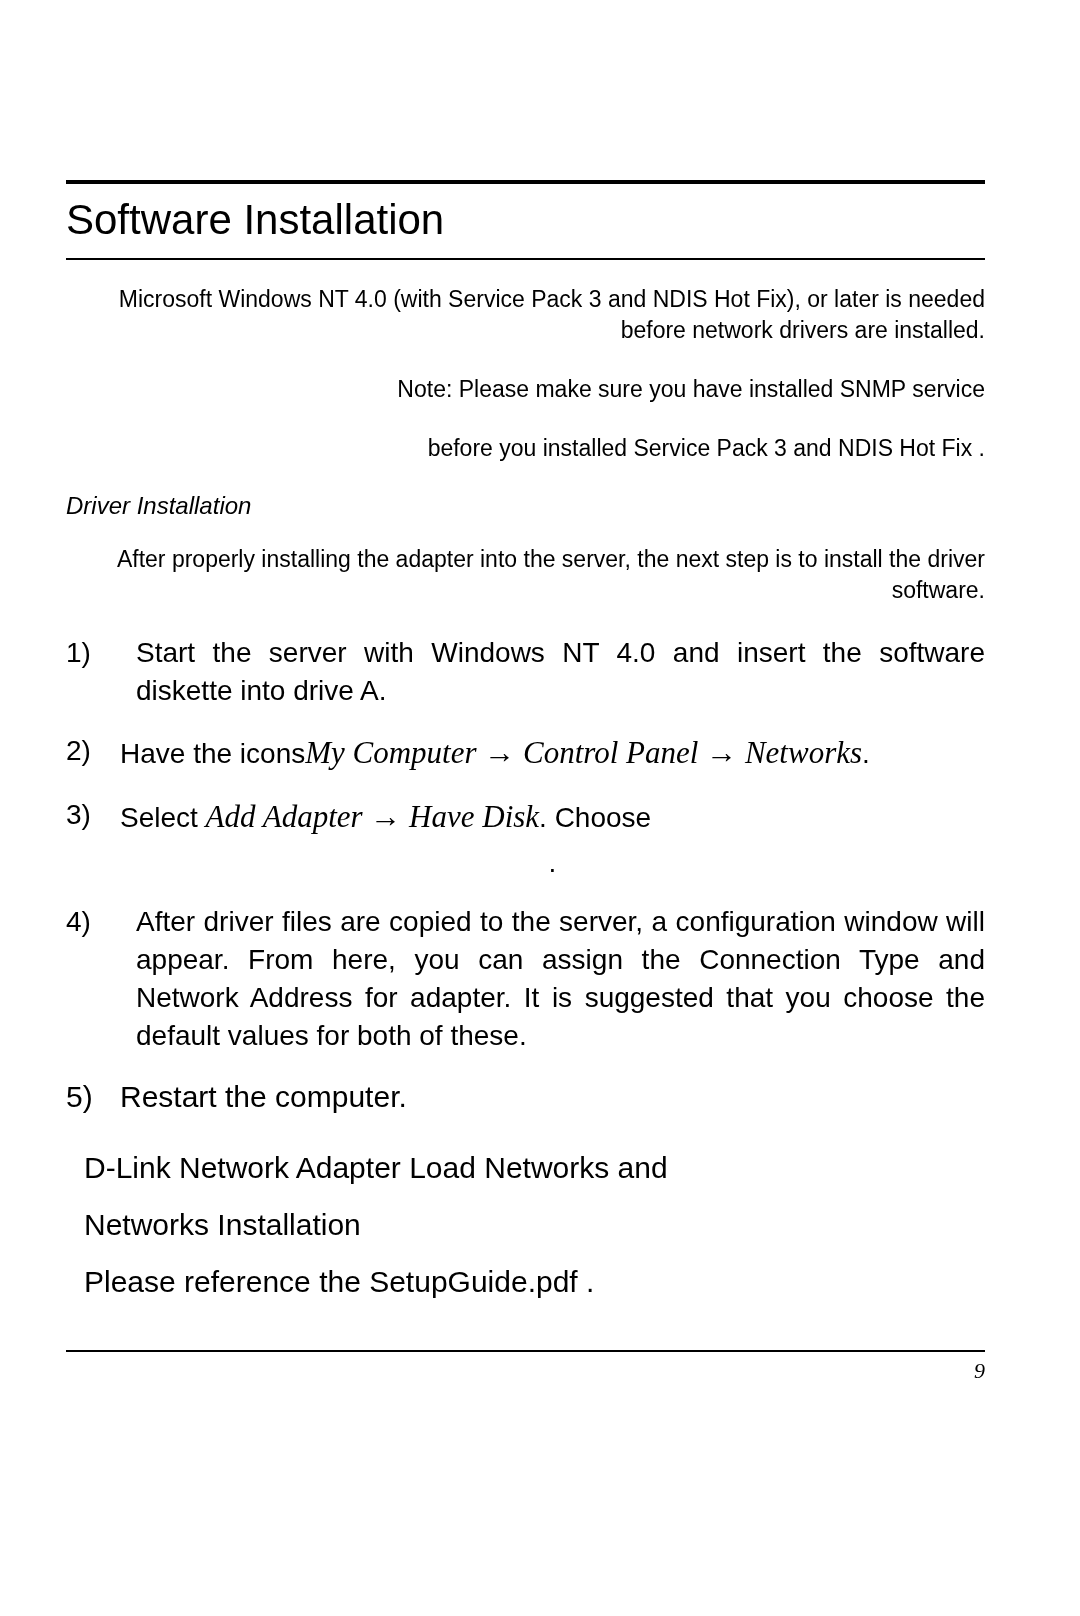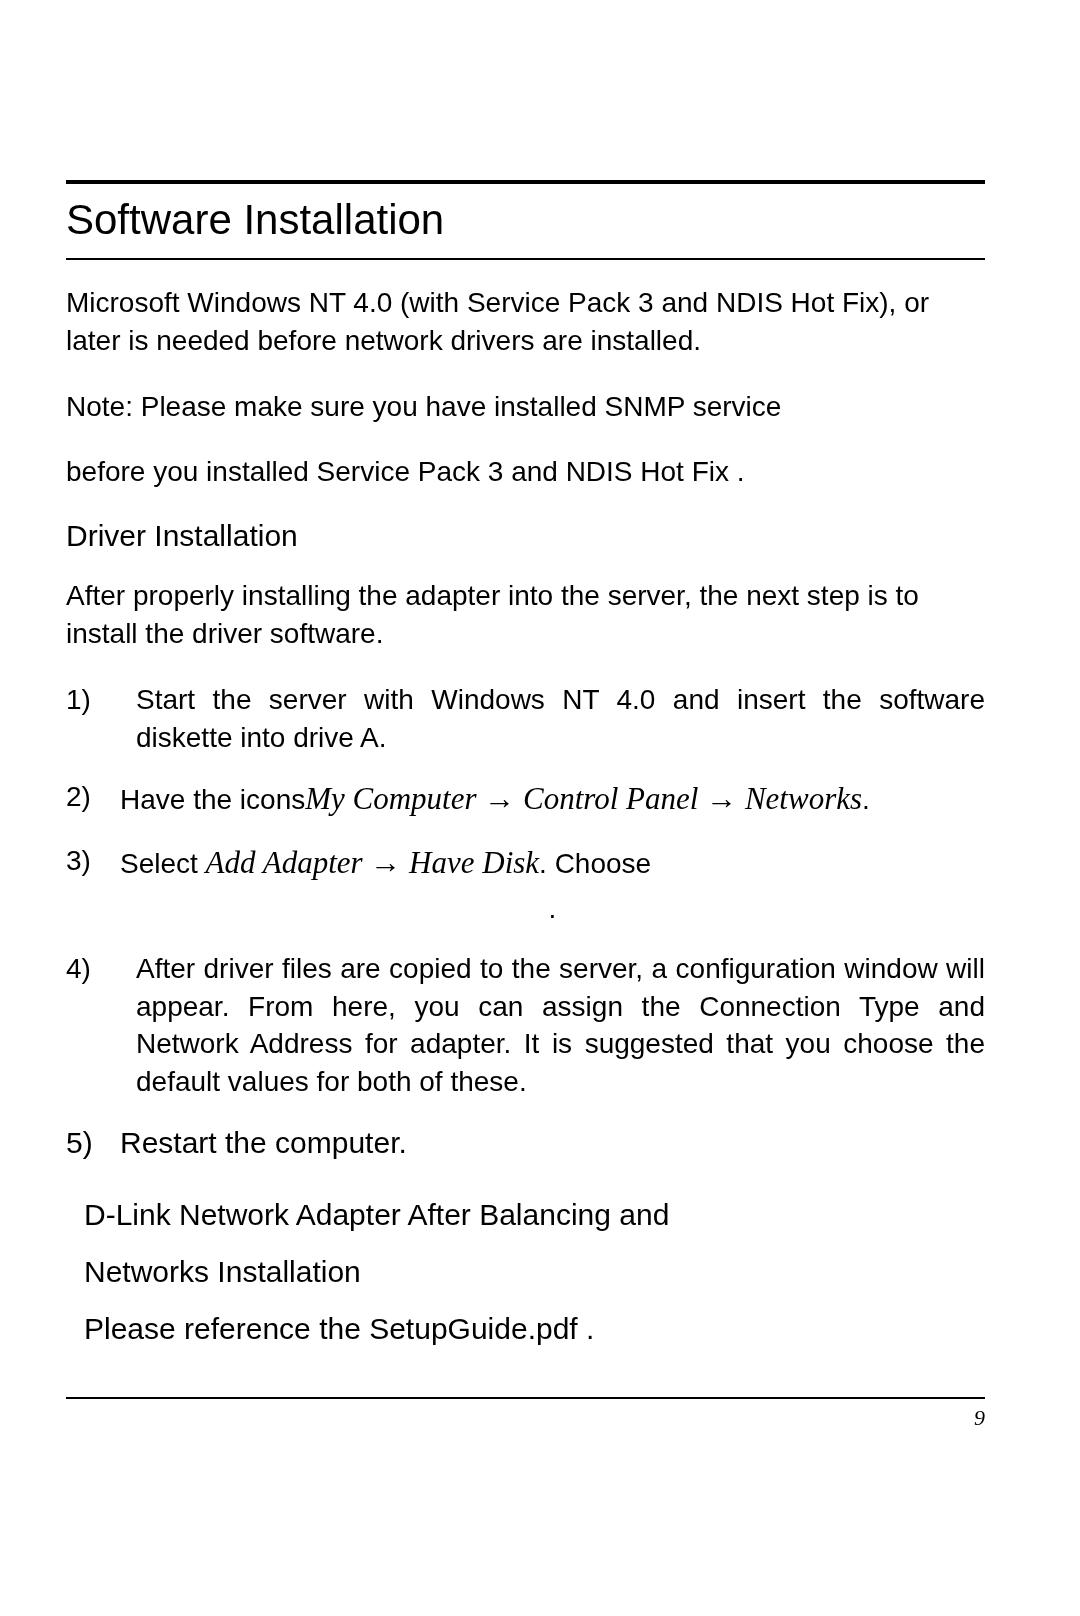--- a/index.html
+++ b/index.html
@@ -25,26 +25,28 @@
     border-top: 2px solid #000;
     margin: 10px 0 24px 0;
   }
   .h1 {
     font-size: 42px;
     font-weight: 400;
     margin: 0;
     padding: 4px 0;
   }
   .para {
-    font-size: 28px;
+    font-size: 23px;
     line-height: 1.35;
     margin: 0 0 28px 0;
+    text-align: right;
   }
   .h2 {
-    font-size: 30px;
+    font-size: 24px;
+    font-style: italic;
     font-weight: 400;
     margin: 24px 0 24px 0;
   }
   .ol {
     list-style: none;
     padding: 0;
     margin: 0;
   }
   .li {
     font-size: 28px;
@@ -130,21 +132,21 @@
       <span class="li-num">4)</span>
       <span class="li-body">After driver files are copied to the server, a configuration window will appear.  From here, you can assign the Connection Type and Network Address for adapter.  It is suggested that you choose the default values for both of these.</span>
     </li>
     <li class="li li5">
       <span class="li-num">5)</span>
       <span class="li-body">Restart the computer.</span>
     </li>
   </ol>
 
   <div class="after-list">
-    <div>D-Link Network Adapter After Balancing and</div>
+    <div>D-Link Network Adapter Load Networks and</div>
     <div>Networks Installation</div>
     <div>Please reference the  SetupGuide.pdf  .</div>
   </div>
 
   <hr class="footer-line">
   <div class="page-num">9</div>
 
 </div>
 
 </body></html>

